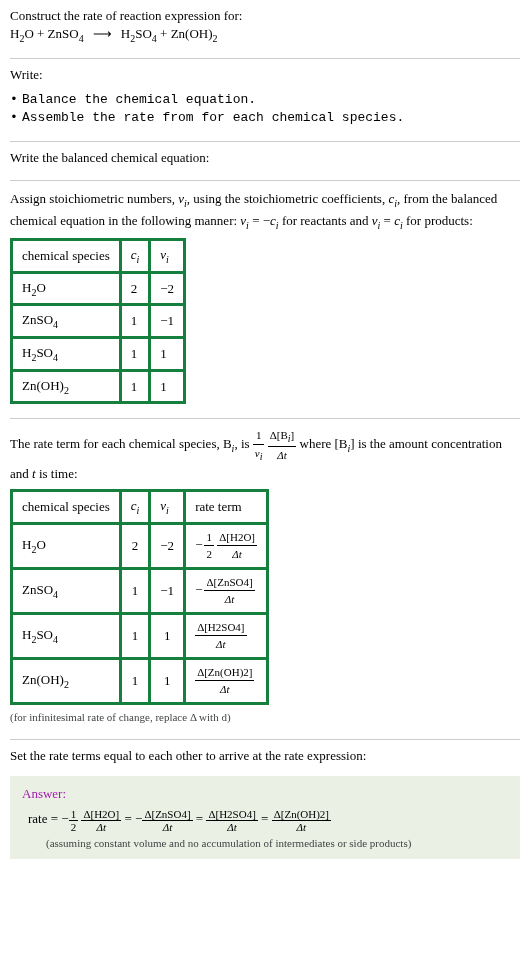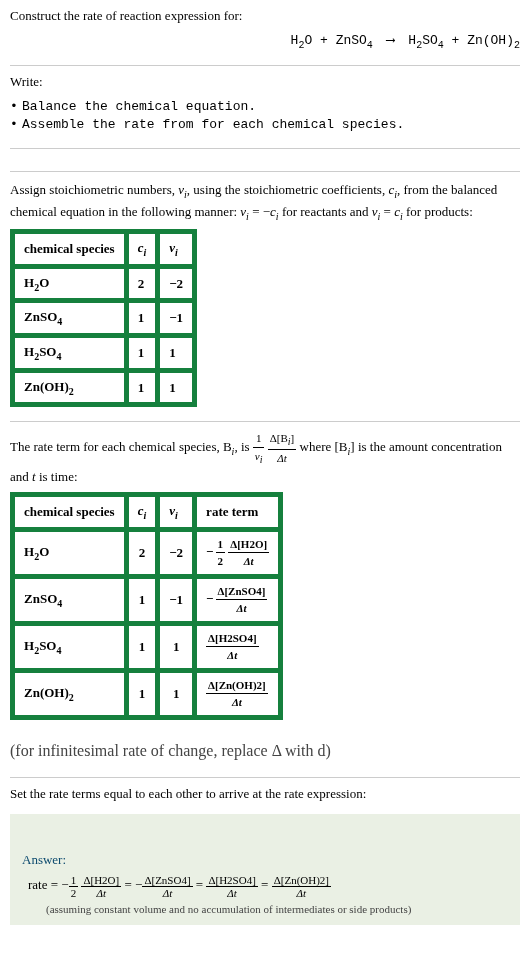--- a/index.html
+++ b/index.html
@@ -14,23 +14,22 @@
     .section {
       margin-bottom: 6px;
       padding-bottom: 6px;
     }
     hr.divider {
       border: none;
       border-top: 1px solid #ccc;
       margin: 8px 0;
     }
     .equation {
-      font-family: Liberation Mono, monospace;
-      margin-top: 8px;
-      text-align: right;
+      font-family: Liberation Serif, serif;
+      margin-top: 2px;
     }
     .sub { vertical-align: sub; font-size: 10px; }
     .arrow { margin: 0 6px; }
     .bullet-list {
       margin-top: 8px;
       font-family: Liberation Mono, monospace;
     }
     .bullet-item {
       margin-left: 0;
       line-height: 1.4;
@@ -38,25 +37,24 @@
     .bullet-dot {
       display: inline-block;
       width: 12px;
     }
     table.data-table {
       border-collapse: collapse;
       margin-top: 6px;
       font-size: 13px;
     }
     table.data-table td {
-      border: 5px solid #15803d;
+      border: 3px solid #15803d;
       padding: 4px 9px;
       text-align: left;
       vertical-align: middle;
-      font-weight: bold;
     }
     table.data-table td.center {
       text-align: center;
     }
     .frac {
       display: inline-block;
       vertical-align: middle;
       text-align: center;
       font-size: 11px;
     }
@@ -64,33 +62,32 @@
       display: block;
       border-bottom: 1px solid #000;
       padding: 0 2px;
     }
     .frac .den {
       display: block;
       padding: 0 2px;
     }
     .italic { font-style: italic; }
     .small-note {
-      font-size: 16px;
+      font-size: 11px;
       color: #444;
-      margin-top: 19px;
+      margin-top: 4px;
     }
     .answer-box {
       background: #eaf0e4;
       padding: 10px 12px;
       margin-top: 6px;
     }
     .answer-label {
-      color: #0c4a6e;
+      color: #a21caf;
       margin-bottom: 6px;
-      margin-top: 28px;
     }
     .answer-content {
       margin-left: 6px;
     }
     .answer-note {
       margin-left: 24px;
       margin-top: 4px;
       font-size: 11px;
       color: #444;
     }
@@ -118,20 +115,21 @@
   <div>Write:</div>
   <div class="bullet-list">
     <div class="bullet-item"><span class="bullet-dot">•</span><span>Balance the chemical equation.</span></div>
     <div class="bullet-item"><span class="bullet-dot">•</span><span>Assemble the rate from for each chemical species.</span></div>
   </div>
 </div>
 
 <hr class="divider">
 
 <div class="section">
+  <div>Write the balanced chemical equation:</div>
 </div>
 
 <hr class="divider">
 
 <div class="section line-h">
   <span>Assign stoichiometric numbers, </span><span class="italic">ν</span><span class="sub italic">i</span><span>, using the stoichiometric coefficients, </span><span class="italic">c</span><span class="sub italic">i</span><span>, from the balanced chemical equation in the following manner: </span><span class="italic">ν</span><span class="sub italic">i</span><span> = −</span><span class="italic">c</span><span class="sub italic">i</span><span> for reactants and </span><span class="italic">ν</span><span class="sub italic">i</span><span> = </span><span class="italic">c</span><span class="sub italic">i</span><span> for products:</span>
 
   <table class="data-table">
     <tbody>
         <tr>

